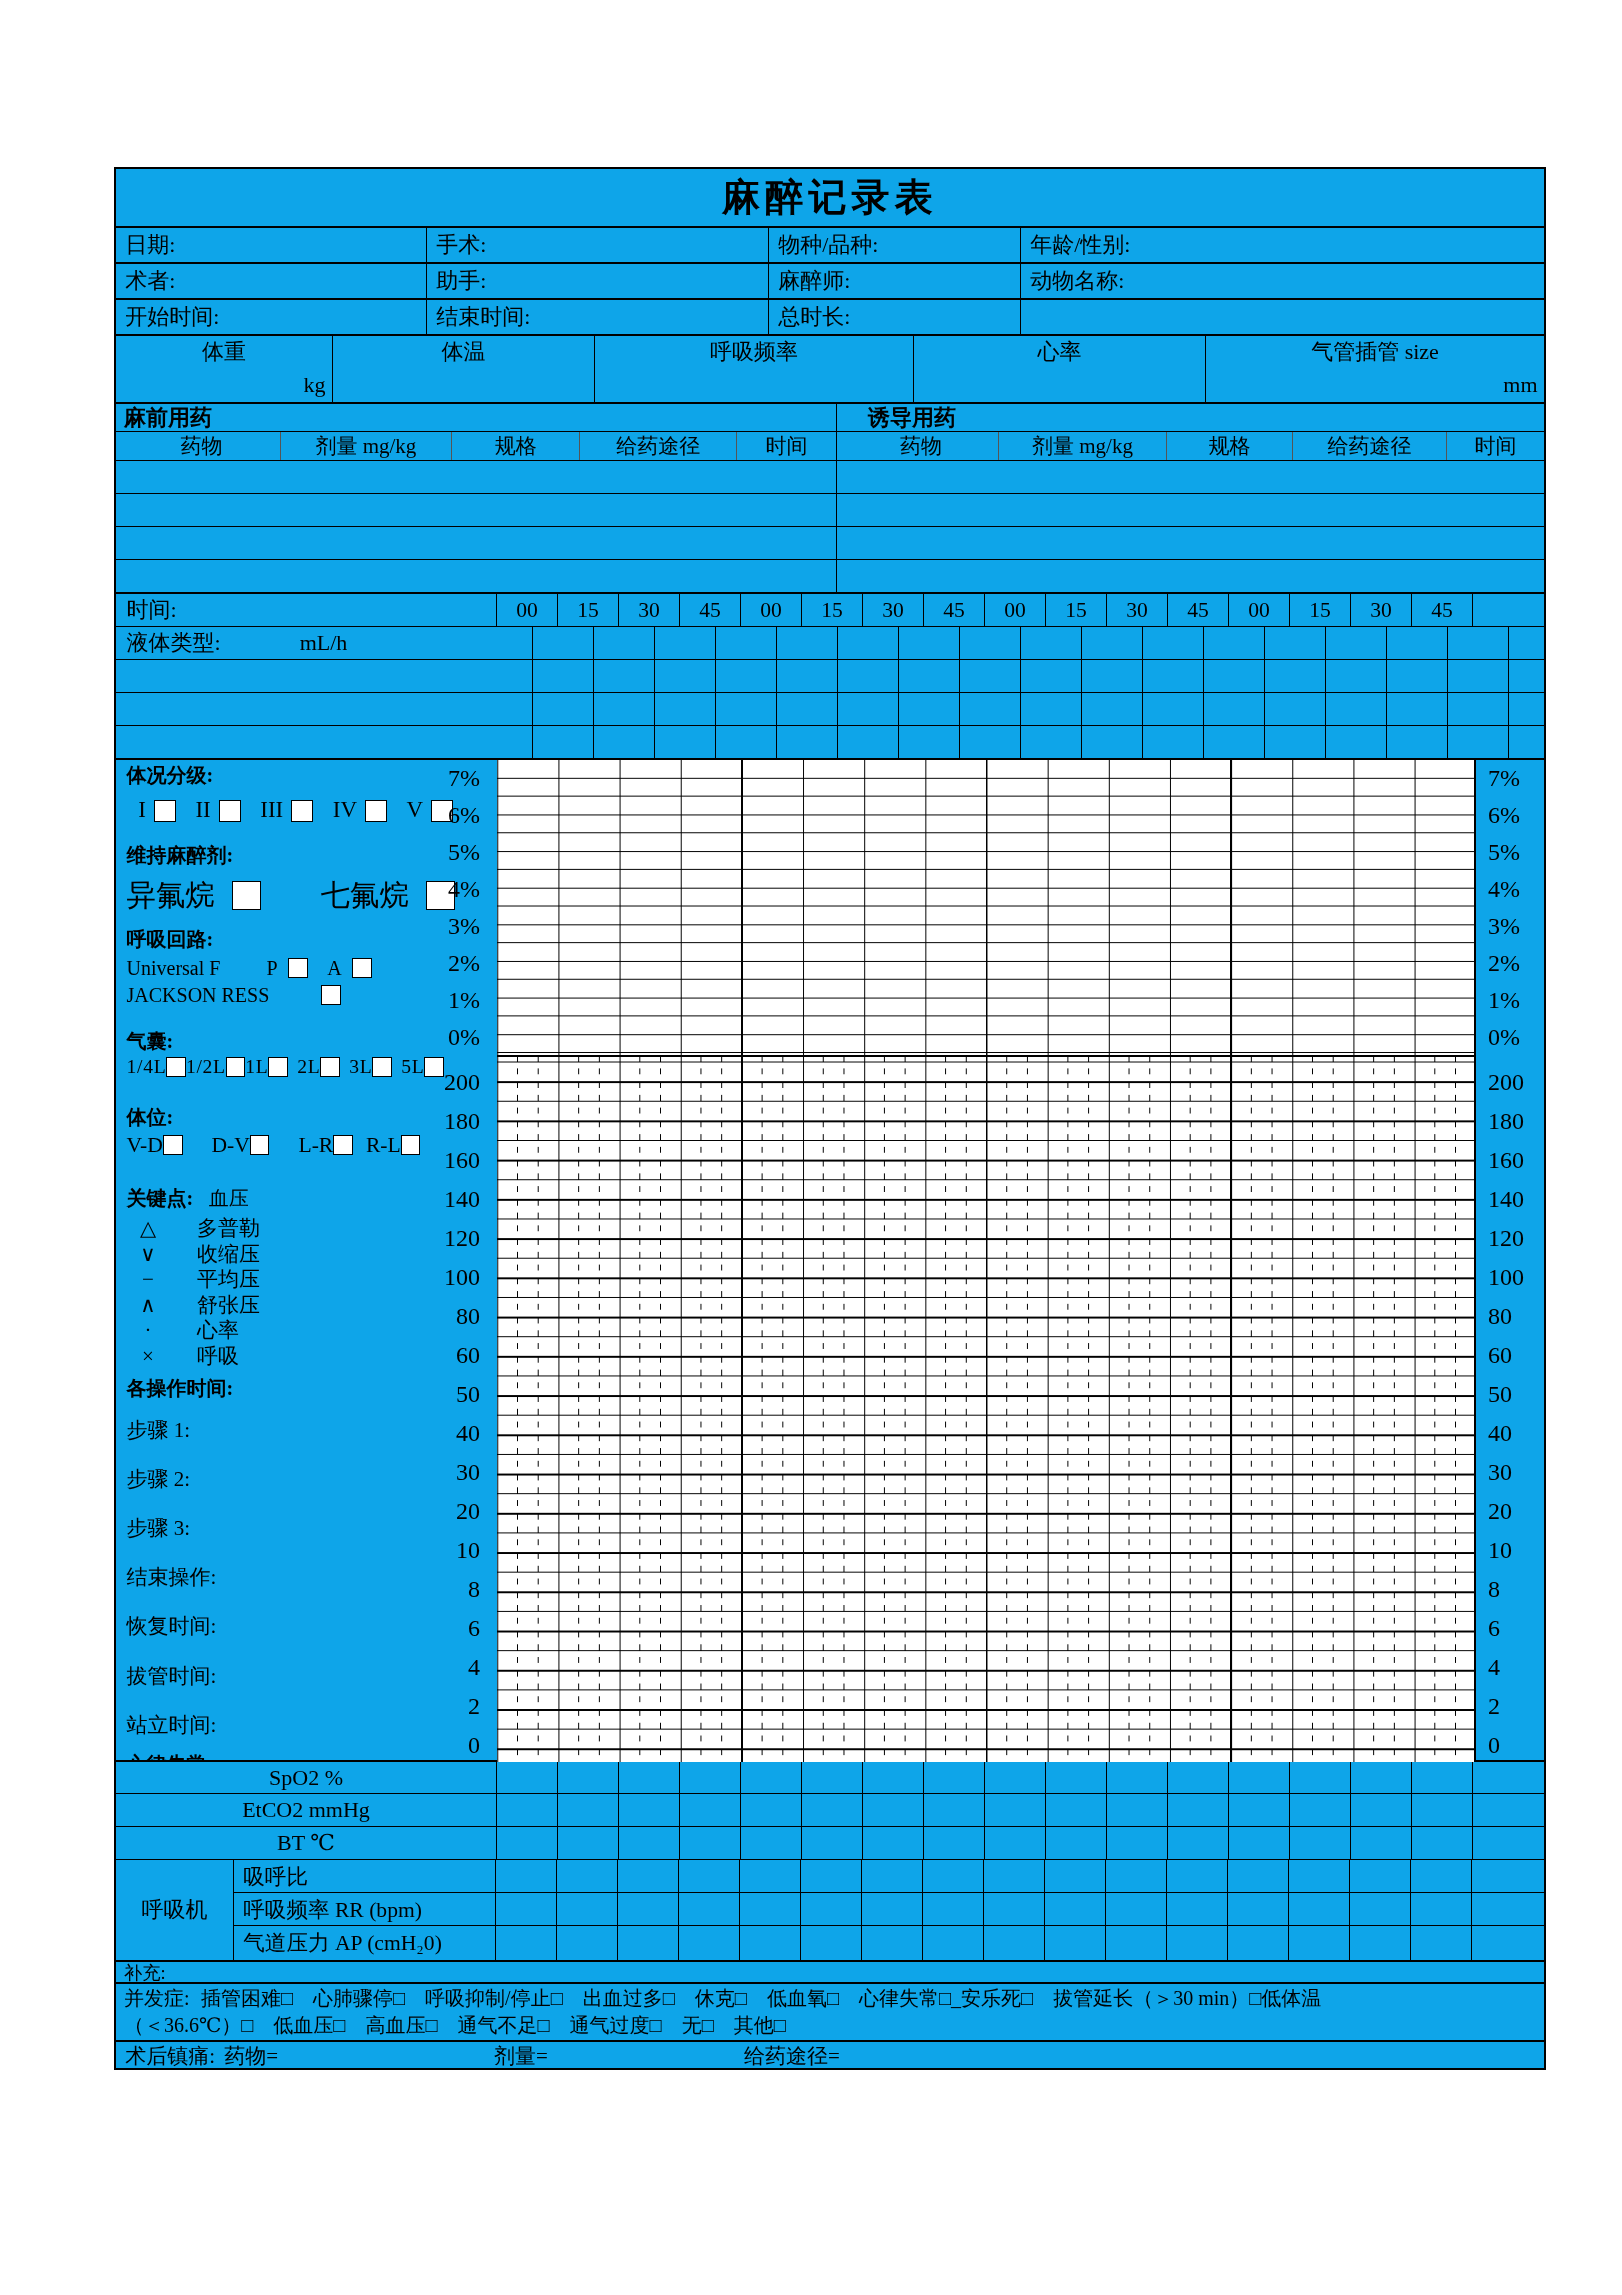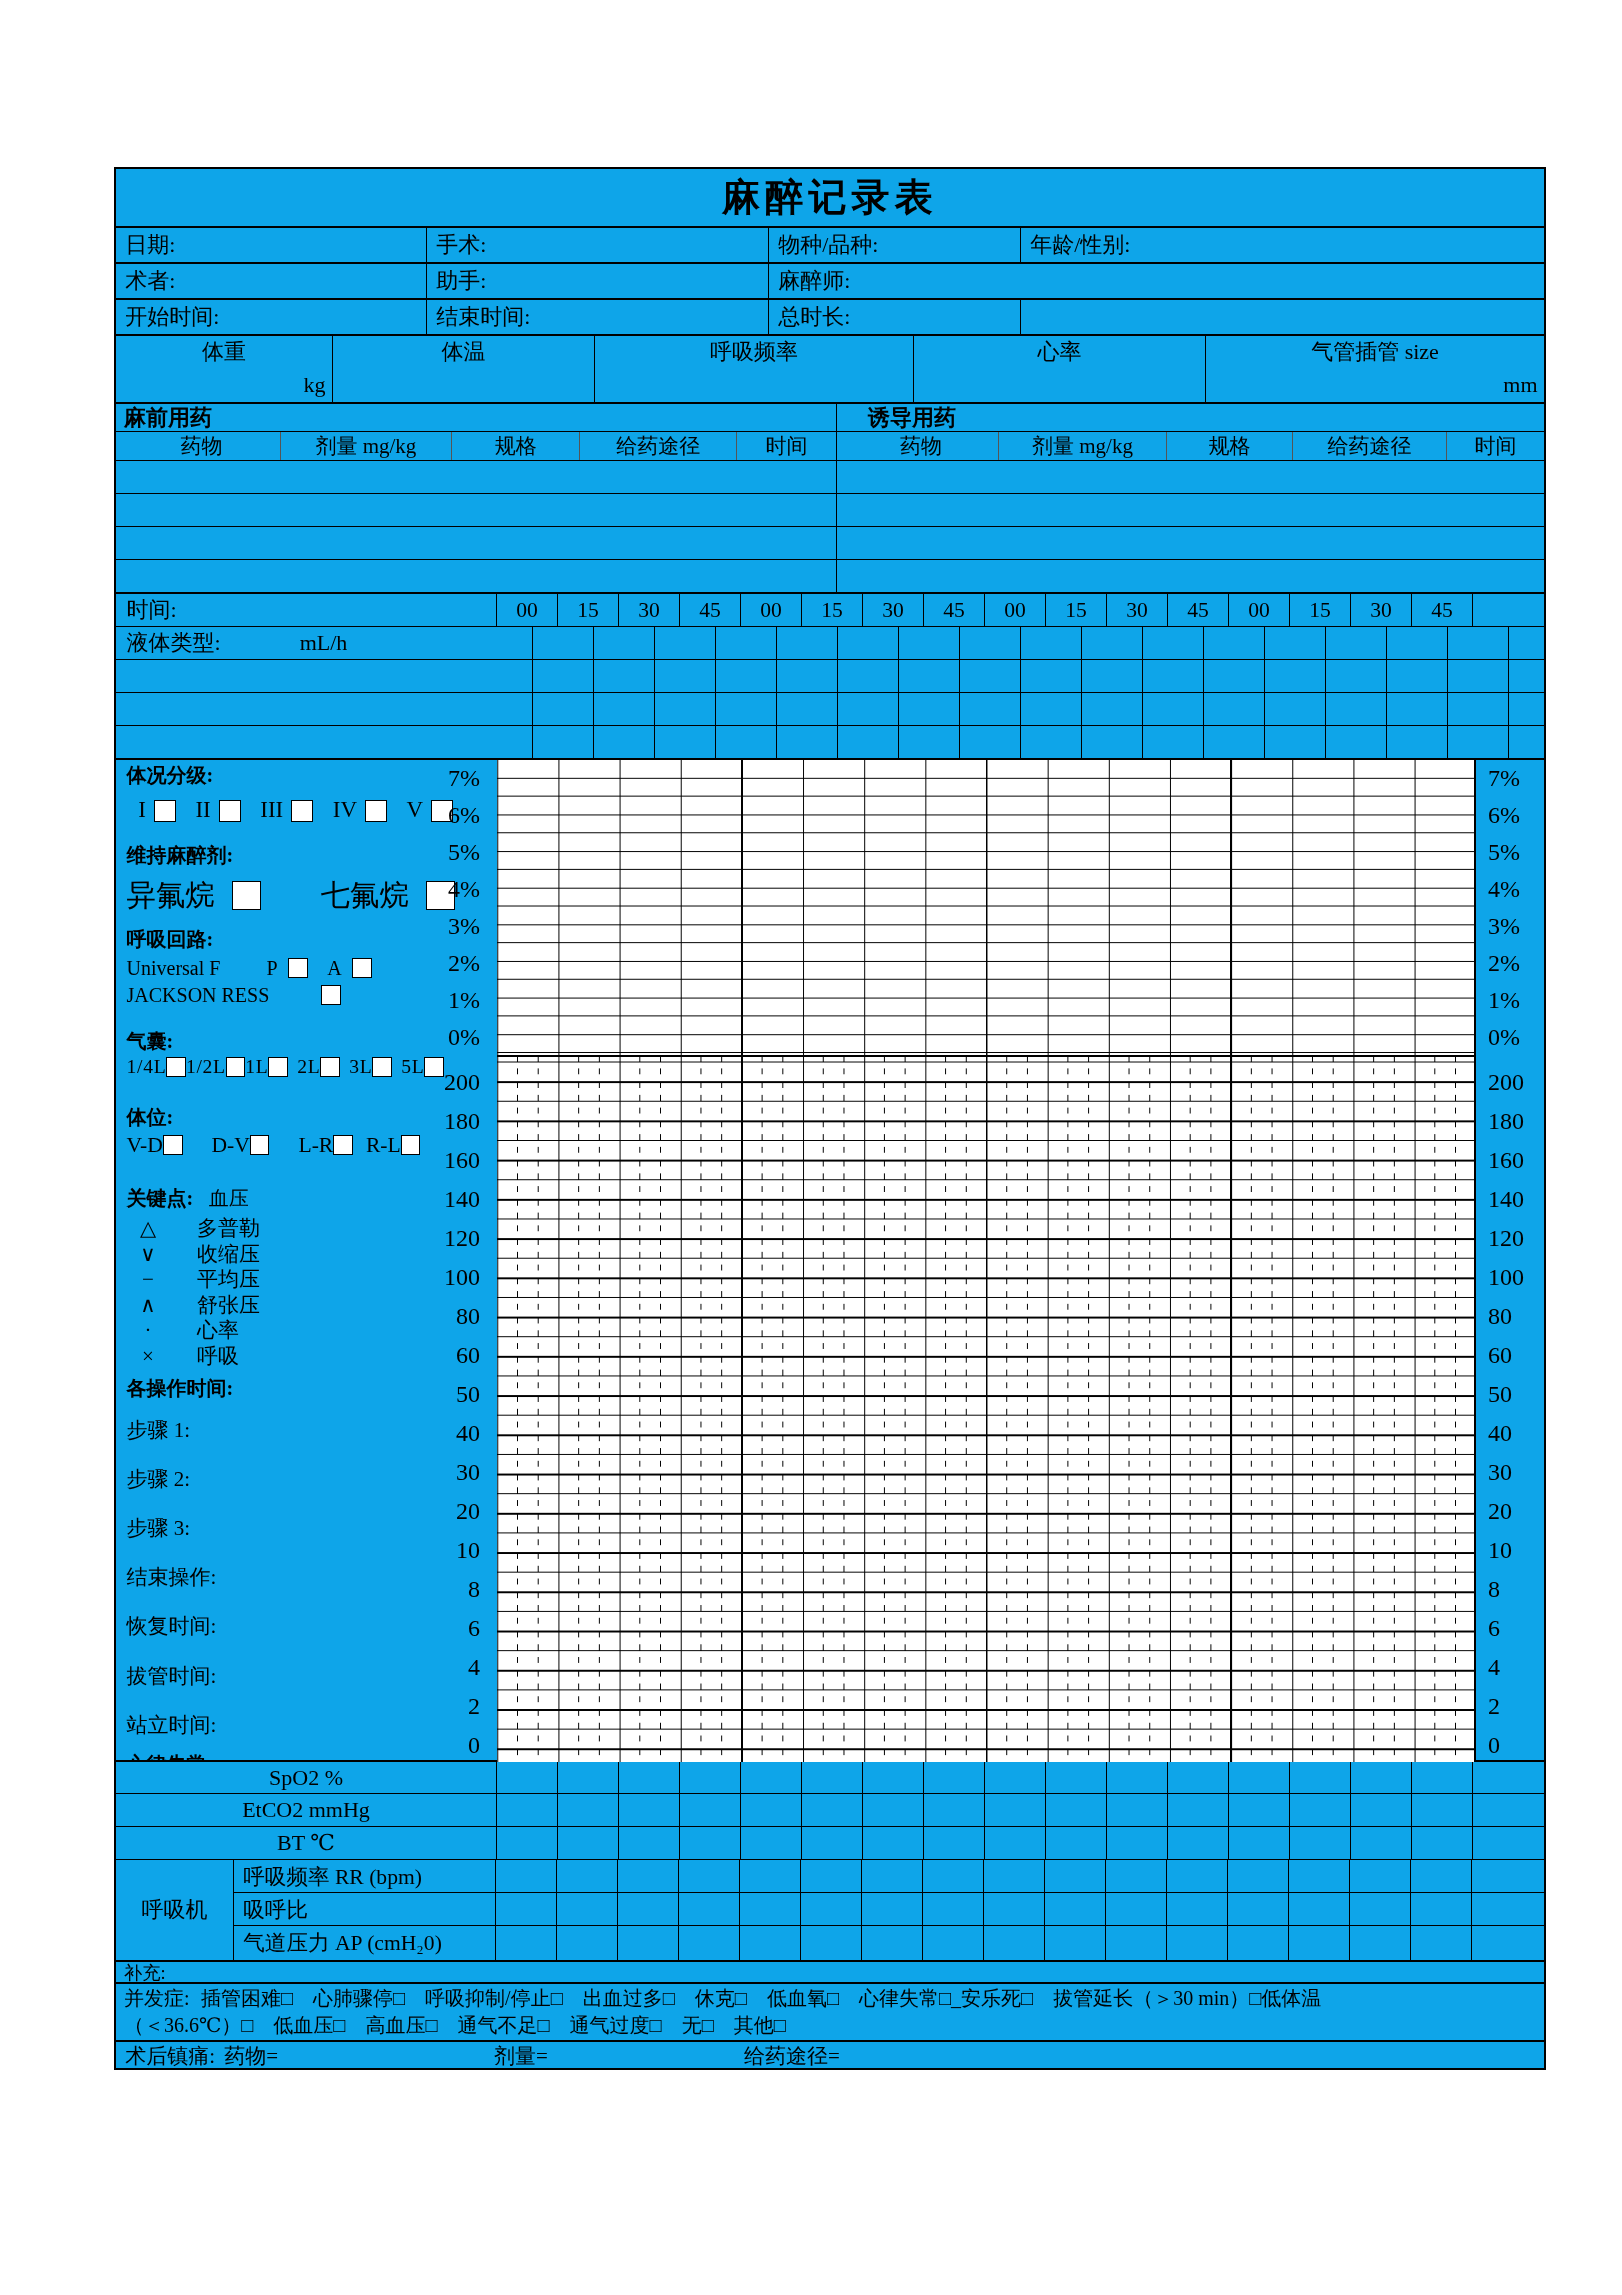--- a/index.html
+++ b/index.html
@@ -136,20 +136,23 @@
   </div>
   <div class="row r-info">
     <div class="ic iw1">
         <span>术者:</span>
       </div>
     <div class="ic iw2">
         <span>助手:</span>
       </div>
     <div class="ic iw3">
         <span>麻醉师:</span>
+      </div>
+    <div class="ic iw4">
+        <span>动物名称:</span>
       </div>
   </div>
   <div class="row r-info">
     <div class="ic iw1">
         <span>开始时间:</span>
       </div>
     <div class="ic iw2">
         <span>结束时间:</span>
       </div>
     <div class="ic iw3">
@@ -566,28 +569,28 @@
     <div class="garea"></div>
     <div class="gend"></div>
   </div>
   <div class="row r-vent">
     <div class="vlabel">
         <span>呼吸机</span>
       </div>
     <div class="vcol">
       <div class="vrow">
         <div class="vsub">
-            <span>呼吸频率 RR (bpm)</span>
+            <span>吸呼比</span>
           </div>
         <div class="garea"></div>
         <div class="gend"></div>
       </div>
       <div class="vrow">
         <div class="vsub">
-            <span>吸呼比</span>
+            <span>呼吸频率 RR (bpm)</span>
           </div>
         <div class="garea"></div>
         <div class="gend"></div>
       </div>
       <div class="vrow">
         <div class="vsub">
             <span>气道压力 AP (cmH₂0)</span>
           </div>
         <div class="garea"></div>
         <div class="gend"></div>

